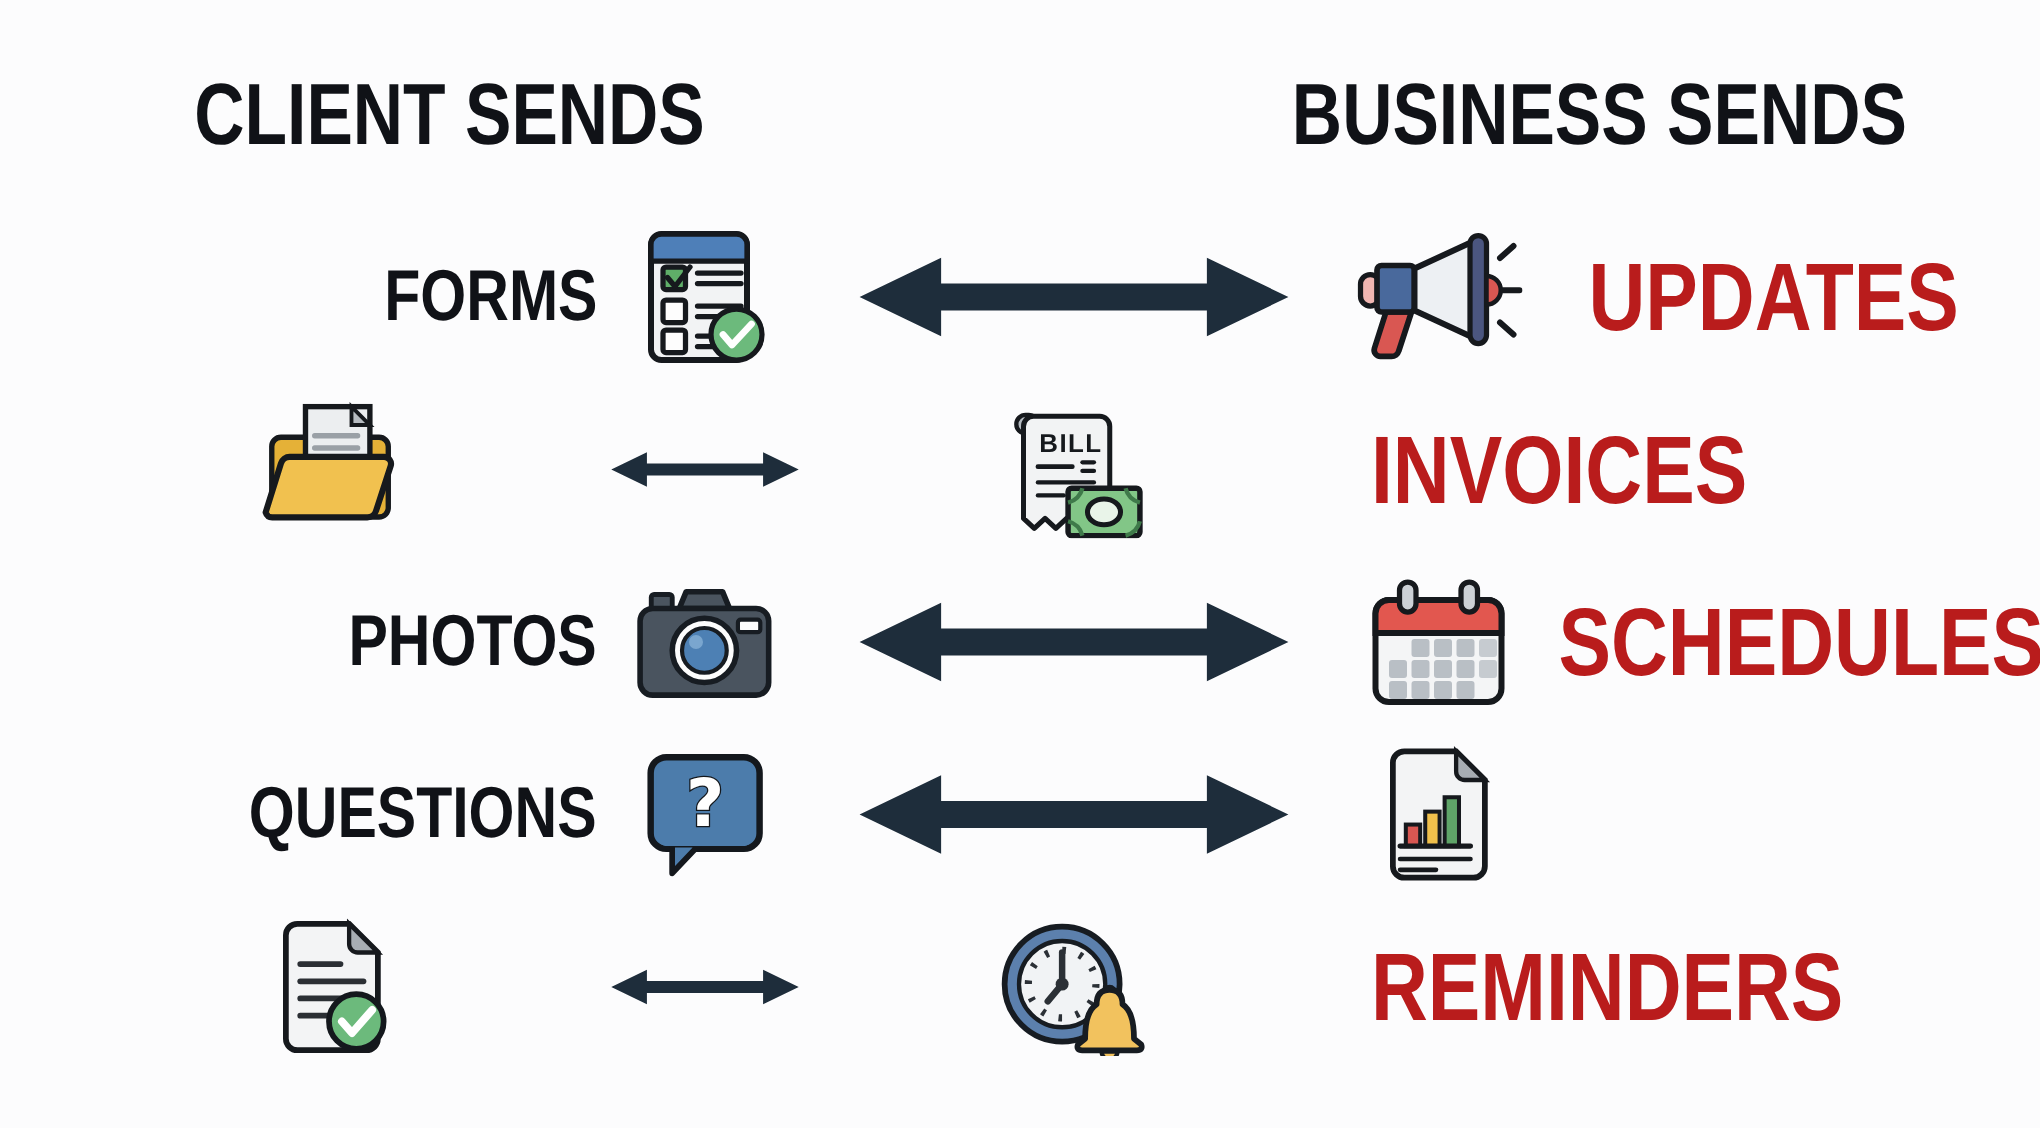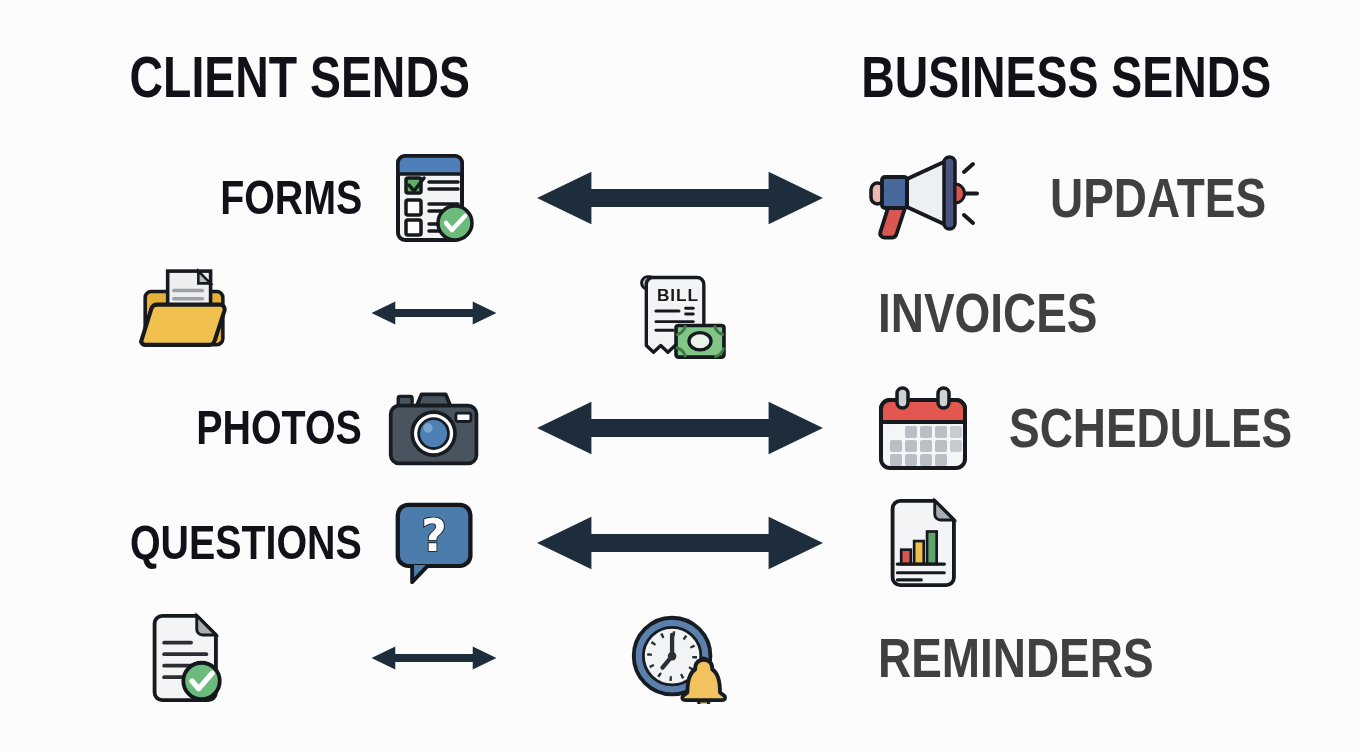--- a/index.html
+++ b/index.html
@@ -13,25 +13,25 @@
     font-size:58px; font-weight:bold; letter-spacing:0px; color:#101217;
   }
   .col-header .t { display:inline-block; transform:scaleX(0.80); transform-origin:50% 50%; white-space:nowrap; }
   .hdr-left  { left:40px;  width:520px; }
   .hdr-right { left:806px; width:520px; }
 
   .rows { position:absolute; top:140px; left:0; width:1360px; }
   .row {
     display:grid;
     grid-template-columns:368px 132px 360px 125px auto;
-    height:115px; align-items:center;
+    height:115px; align-items:center;margin-left:36px;
   }
   .c-label { text-align:right; padding-right:6px; font-size:48px; font-weight:bold; color:#101217; }
   .c-label .t { display:inline-block; transform:scaleX(0.82); transform-origin:100% 50%; white-space:nowrap; }
-  .b-label { text-align:center; padding-left:18px; font-size:56px; font-weight:bold; color:#404040; }
+  .b-label { text-align:right; padding-left:18px; font-size:64px; font-weight:bold; color:#b91c1c; }
   .b-label .t { display:inline-block; transform:scaleX(0.82); transform-origin:0% 50%; white-space:nowrap; }
 
   .icon-cell { display:flex; align-items:flex-end; justify-content:center; }
   .icon-cell svg { height:92px; width:auto; display:block; }
 
   .arrow-cell { display:flex; align-items:center; justify-content:center; }
   .arrow-cell svg { width:302px; height:62px; display:block; }
 
   text.bill-txt { font-family:"Liberation Sans", sans-serif; font-weight:bold; }
   text.qmark { font-family:"DejaVu Sans", sans-serif; font-weight:bold; }

